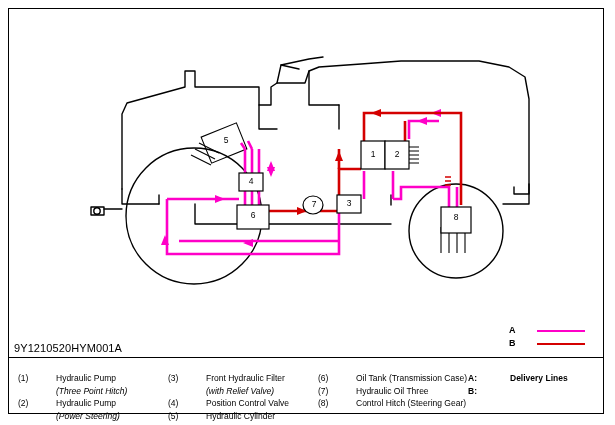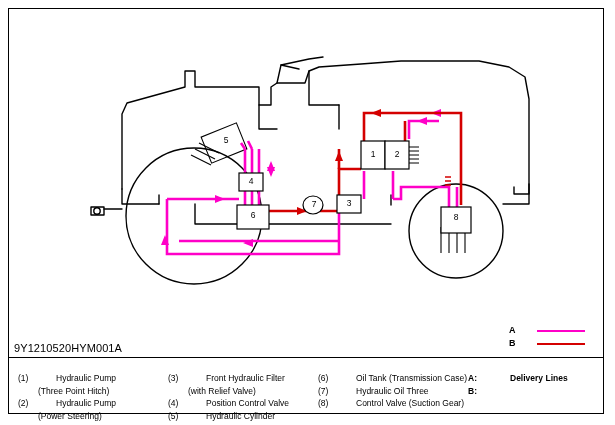--- a/index.html
+++ b/index.html
@@ -87,21 +87,22 @@
     top: 0;
     width: 22px;
   }
   .legend-txt {
     position: absolute;
     left: 22px;
     top: 0;
     margin-left: 16px;
   }
   .legend-txt.indent {
-    left: 4px;
+    left: 22px;
+    font-style: italic;
   }
   .legend-key {
     position: absolute;
     left: 0;
     top: 0;
     width: 18px;
     font-weight: bold;
   }
   .legend-keytxt {
     position: absolute;
@@ -342,21 +343,21 @@
       <div class="legend-row">
         <span class="legend-num">(6)</span>
         <span class="legend-txt">Oil Tank (Transmission Case)</span>
       </div>
       <div class="legend-row">
         <span class="legend-num">(7)</span>
         <span class="legend-txt">Hydraulic Oil Three</span>
       </div>
       <div class="legend-row">
         <span class="legend-num">(8)</span>
-        <span class="legend-txt">Control Valve (Suction Gear)</span>
+        <span class="legend-txt">Control Hitch (Steering Gear)</span>
       </div>
     </div>
 
     <div class="legend-col c4">
       <div class="legend-row">
         <span class="legend-key">A:</span>
         <span class="legend-keytxt">Delivery Lines</span>
       </div>
       <div class="legend-row">
         <span class="legend-key">B:</span>

